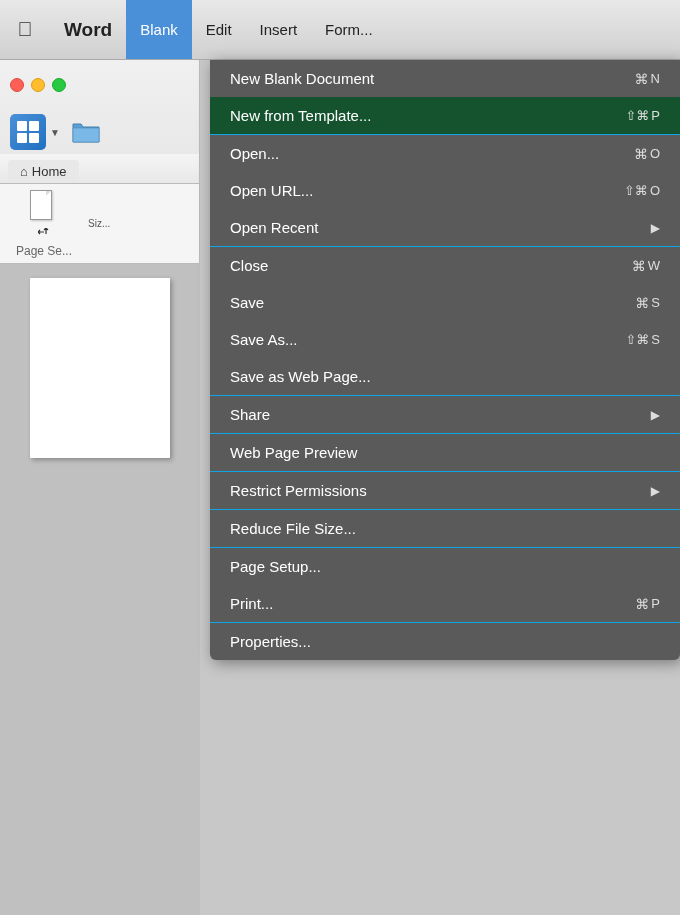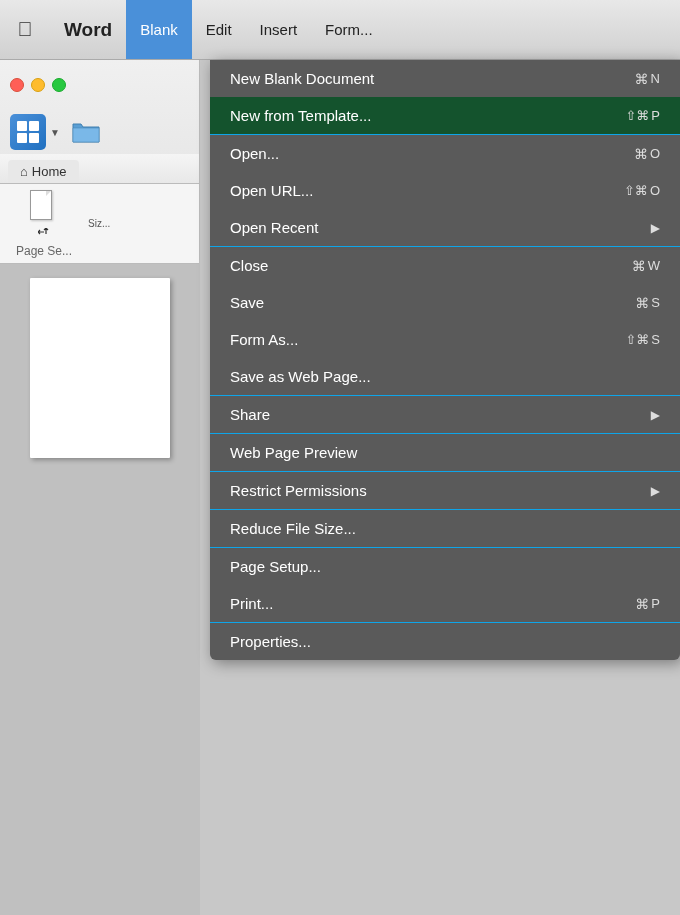--- a/index.html
+++ b/index.html
@@ -419,21 +419,21 @@
   <div class="menu-section">
     <div class="menu-row">
       <span class="menu-row-left">Close</span>
       <span class="menu-row-right"><span class="cmd-symbol">⌘</span>W</span>
     </div>
     <div class="menu-row">
       <span class="menu-row-left">Save</span>
       <span class="menu-row-right"><span class="cmd-symbol">⌘</span>S</span>
     </div>
     <div class="menu-row">
-      <span class="menu-row-left">Form As...</span>
+      <span class="menu-row-left">Save As...</span>
       <span class="menu-row-right"><span class="shortcut-symbol">⇧⌘</span>S</span>
     </div>
     <div class="menu-row">
       <span class="menu-row-left">Save as Web Page...</span>
       <span class="menu-row-right"></span>
     </div>
   </div>
 
   <div class="menu-section">
     <div class="menu-row">

